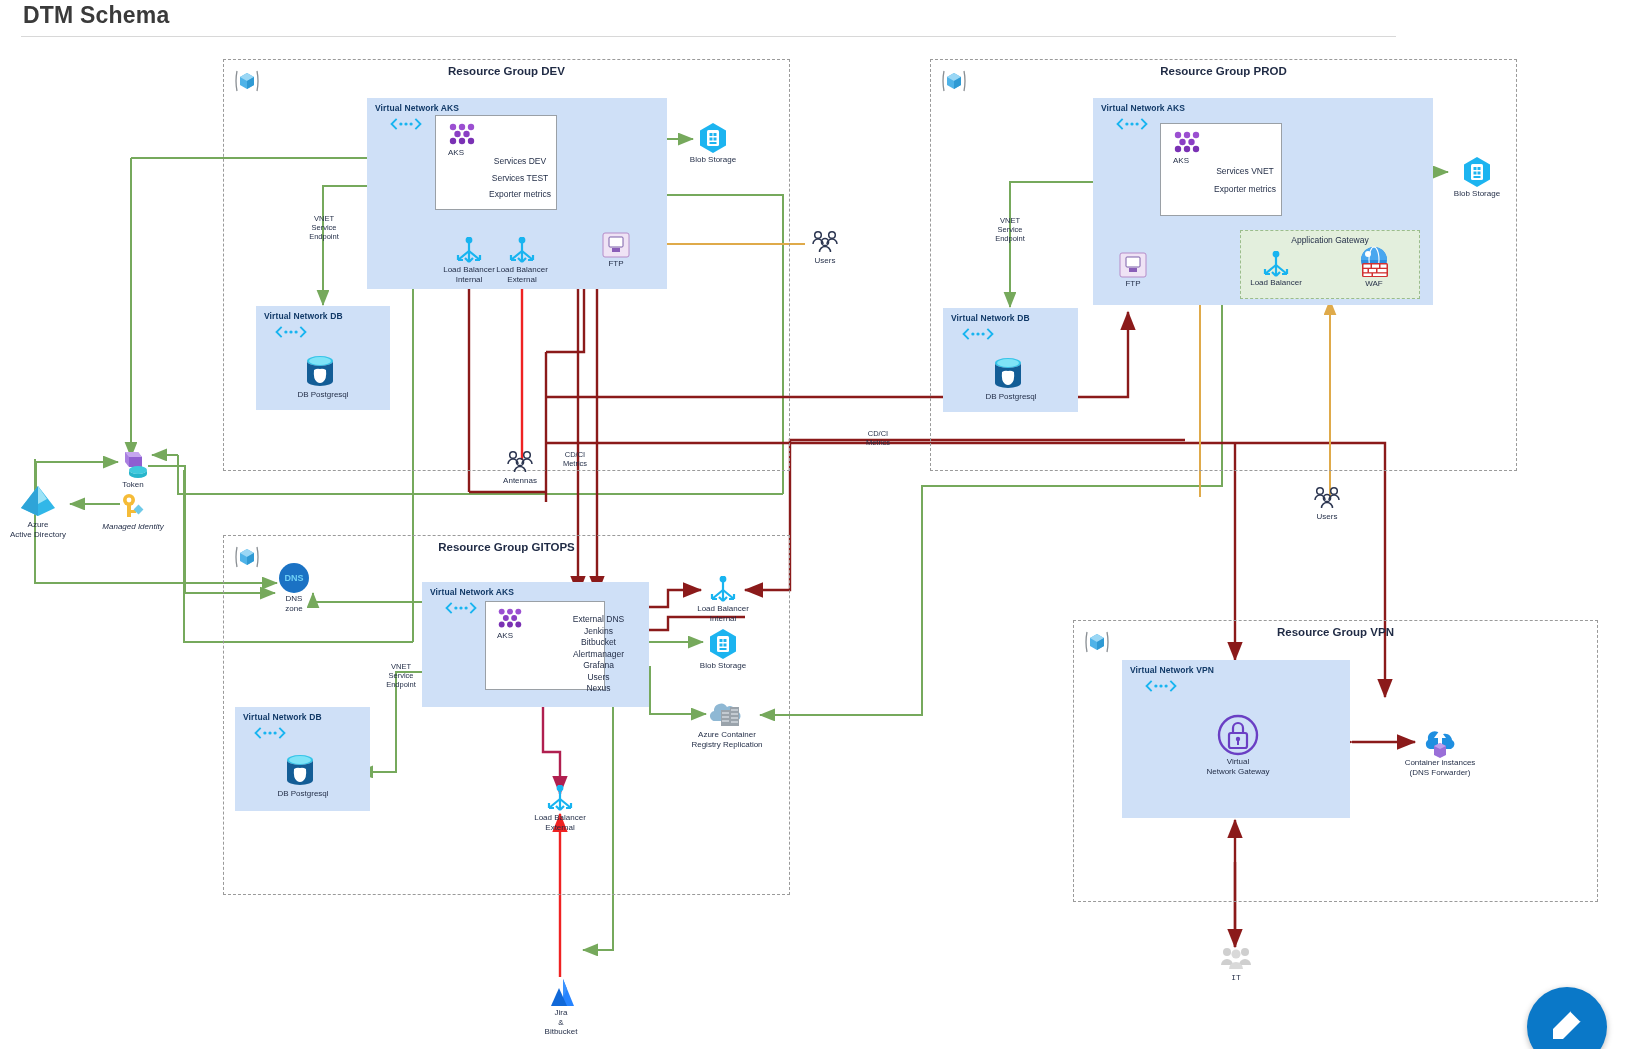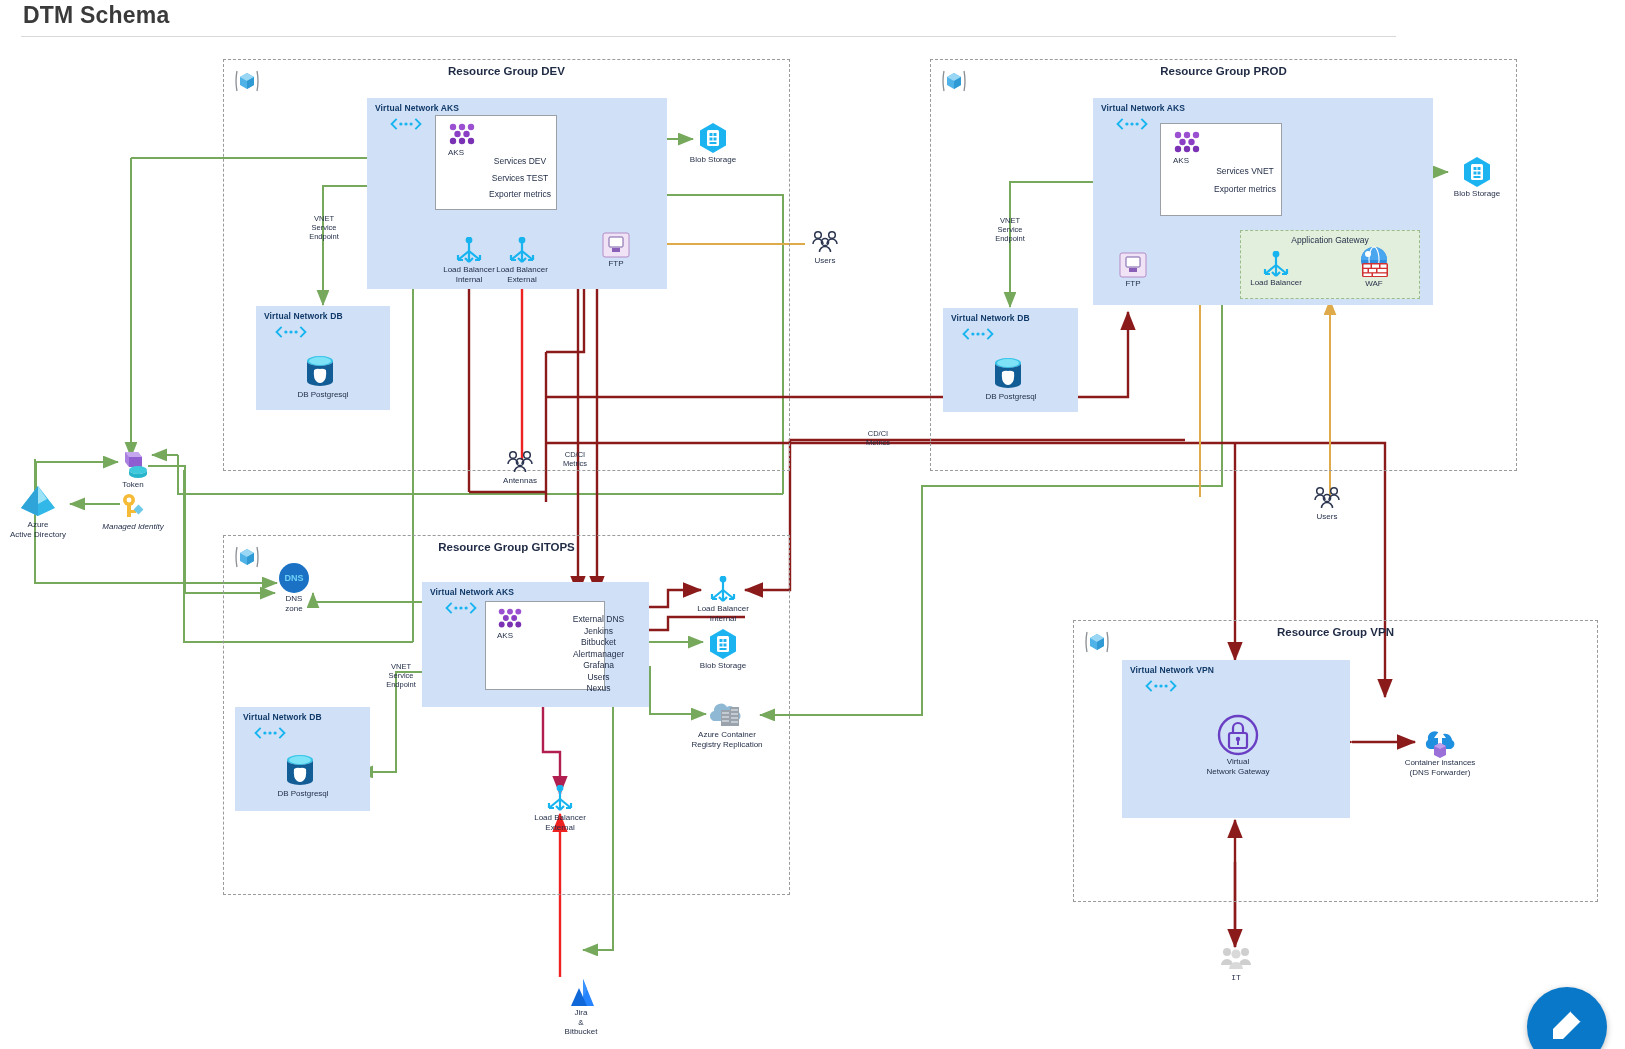--- a/index.html
+++ b/index.html
@@ -669,21 +669,21 @@
         <circle cx="8" cy="7" r="4" fill="#cfcfcf"></circle>
           <path d="M2,20 a6,6 0 0 1 12,0 Z" fill="#cfcfcf"></path>
         <circle cx="26" cy="7" r="4" fill="#cfcfcf"></circle>
           <path d="M20,20 a6,6 0 0 1 12,0 Z" fill="#cfcfcf"></path>
         <circle cx="17" cy="9" r="4.6" fill="#d9d9d9"></circle>
           <path d="M10,24 a7,7 0 0 1 14,0 Z" fill="#d9d9d9"></path>
       </svg>
       <div class="node-label" style="top:28px;font-family:Liberation Mono, monospace;">IT</div>
     </div>
 
-    <div class="node" style="left:545px;top:936px;width:32px;height:36px;margin-left:20px;">
+    <div class="node" style="left:545px;top:936px;width:32px;height:36px;">
       <svg width="32" height="30" viewBox="0 0 32 30">
         <path d="M18,1 L29,28 L18,28 Z" fill="#2684ff"></path>
         <path d="M14,10 L22,28 L6,28 Z" fill="#1068d8"></path>
         <path d="M18,1 L22,11 L18,20 Z" fill="#3a93ff"></path>
       </svg>
       <div class="node-label" style="top:30px;">
         <div>Jira</div>
         <div>&amp;</div>
         <div>Bitbucket</div>
       </div>

